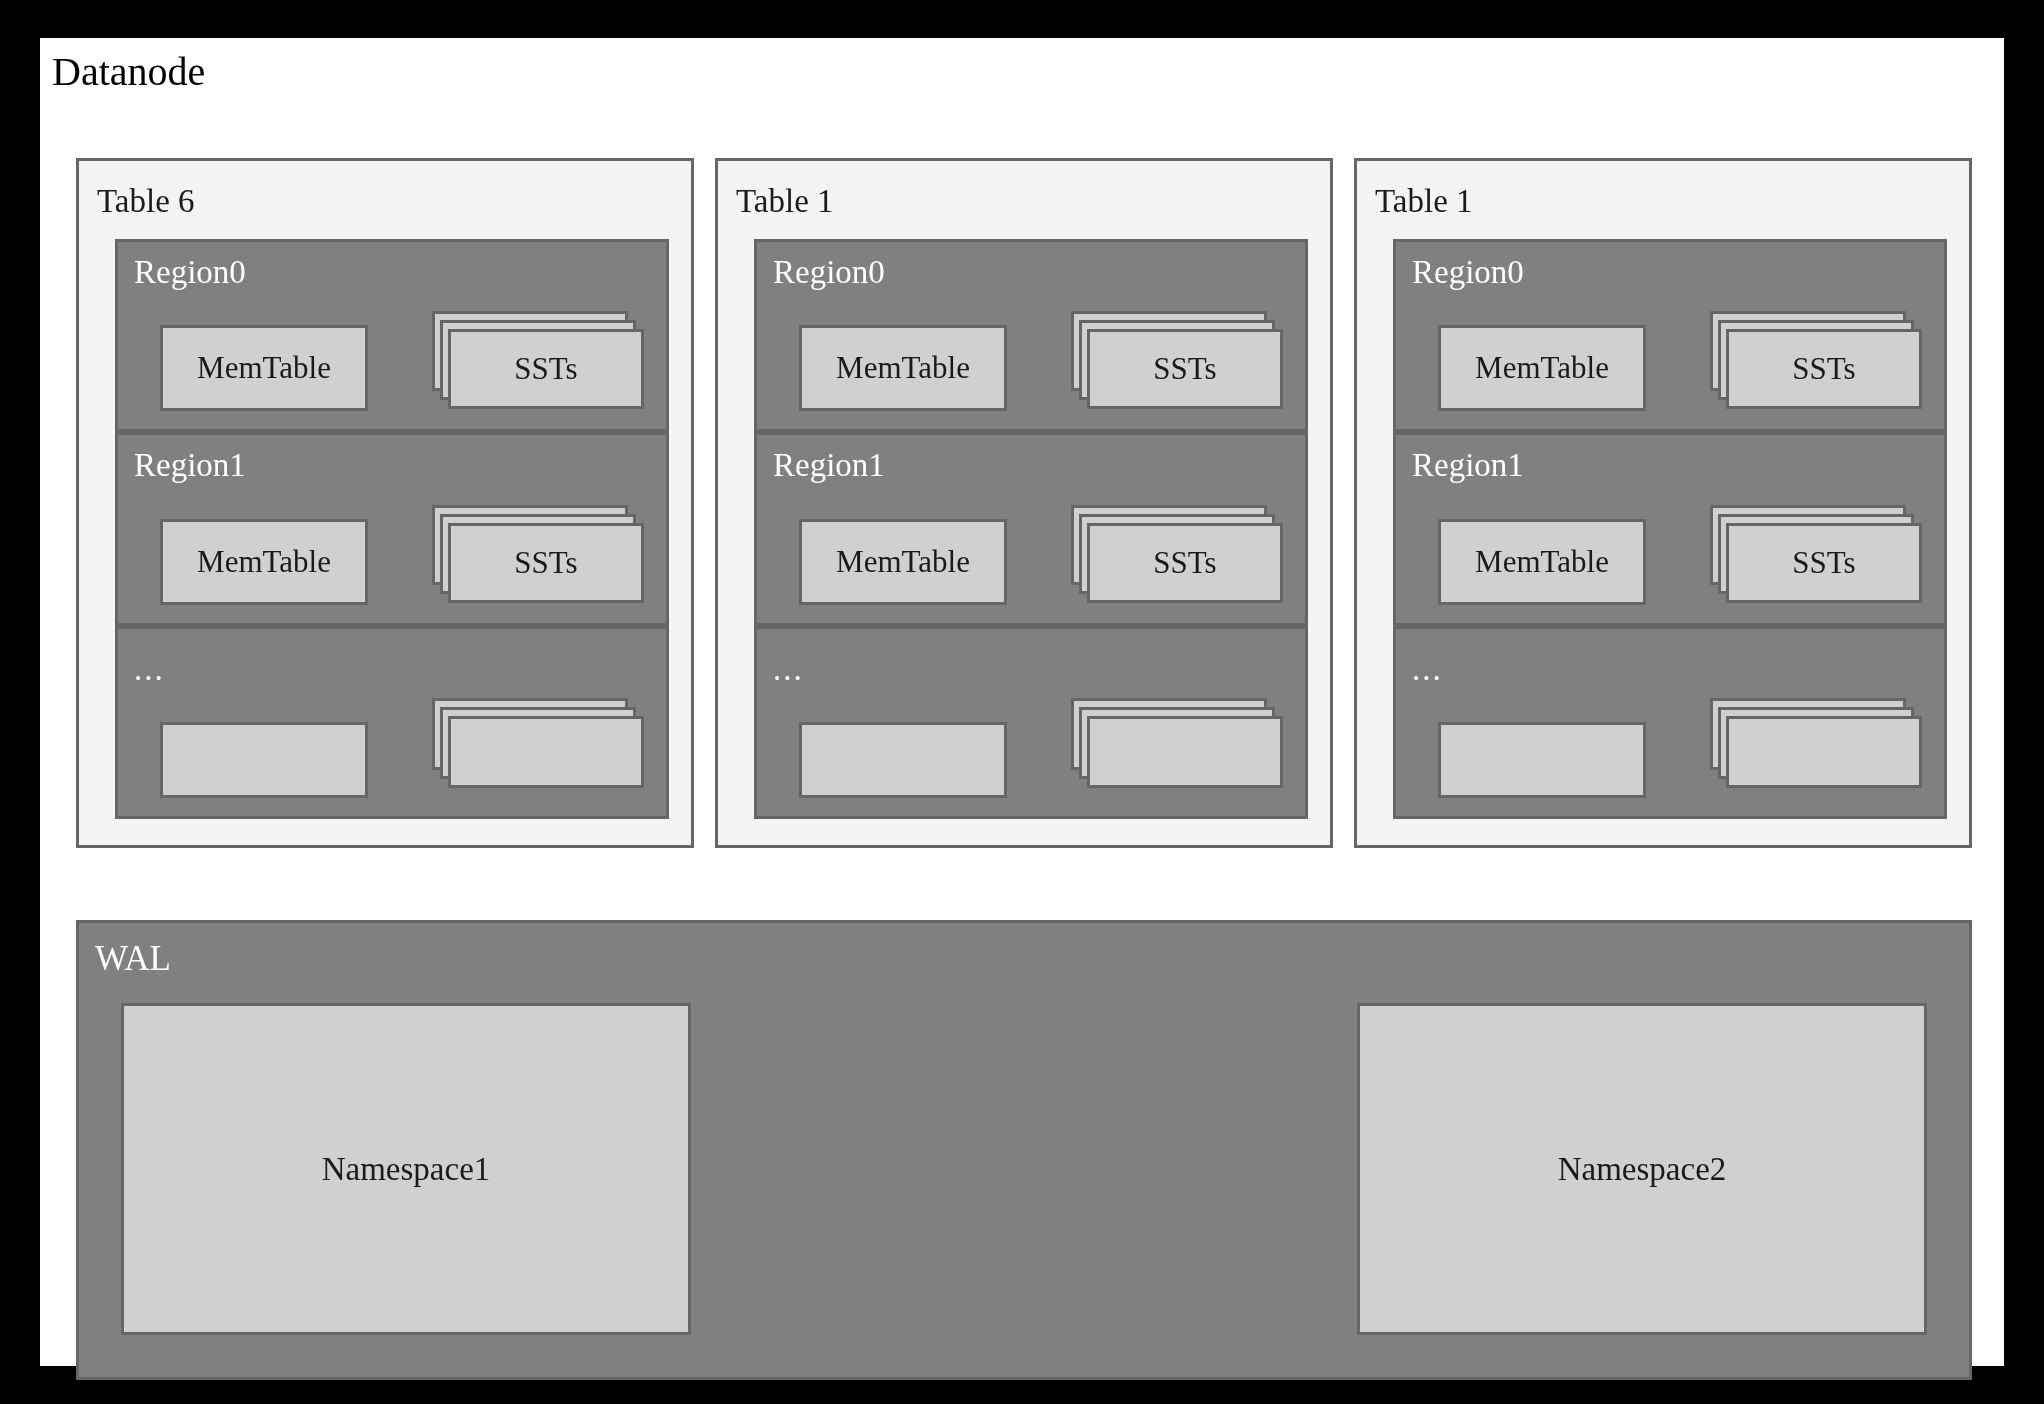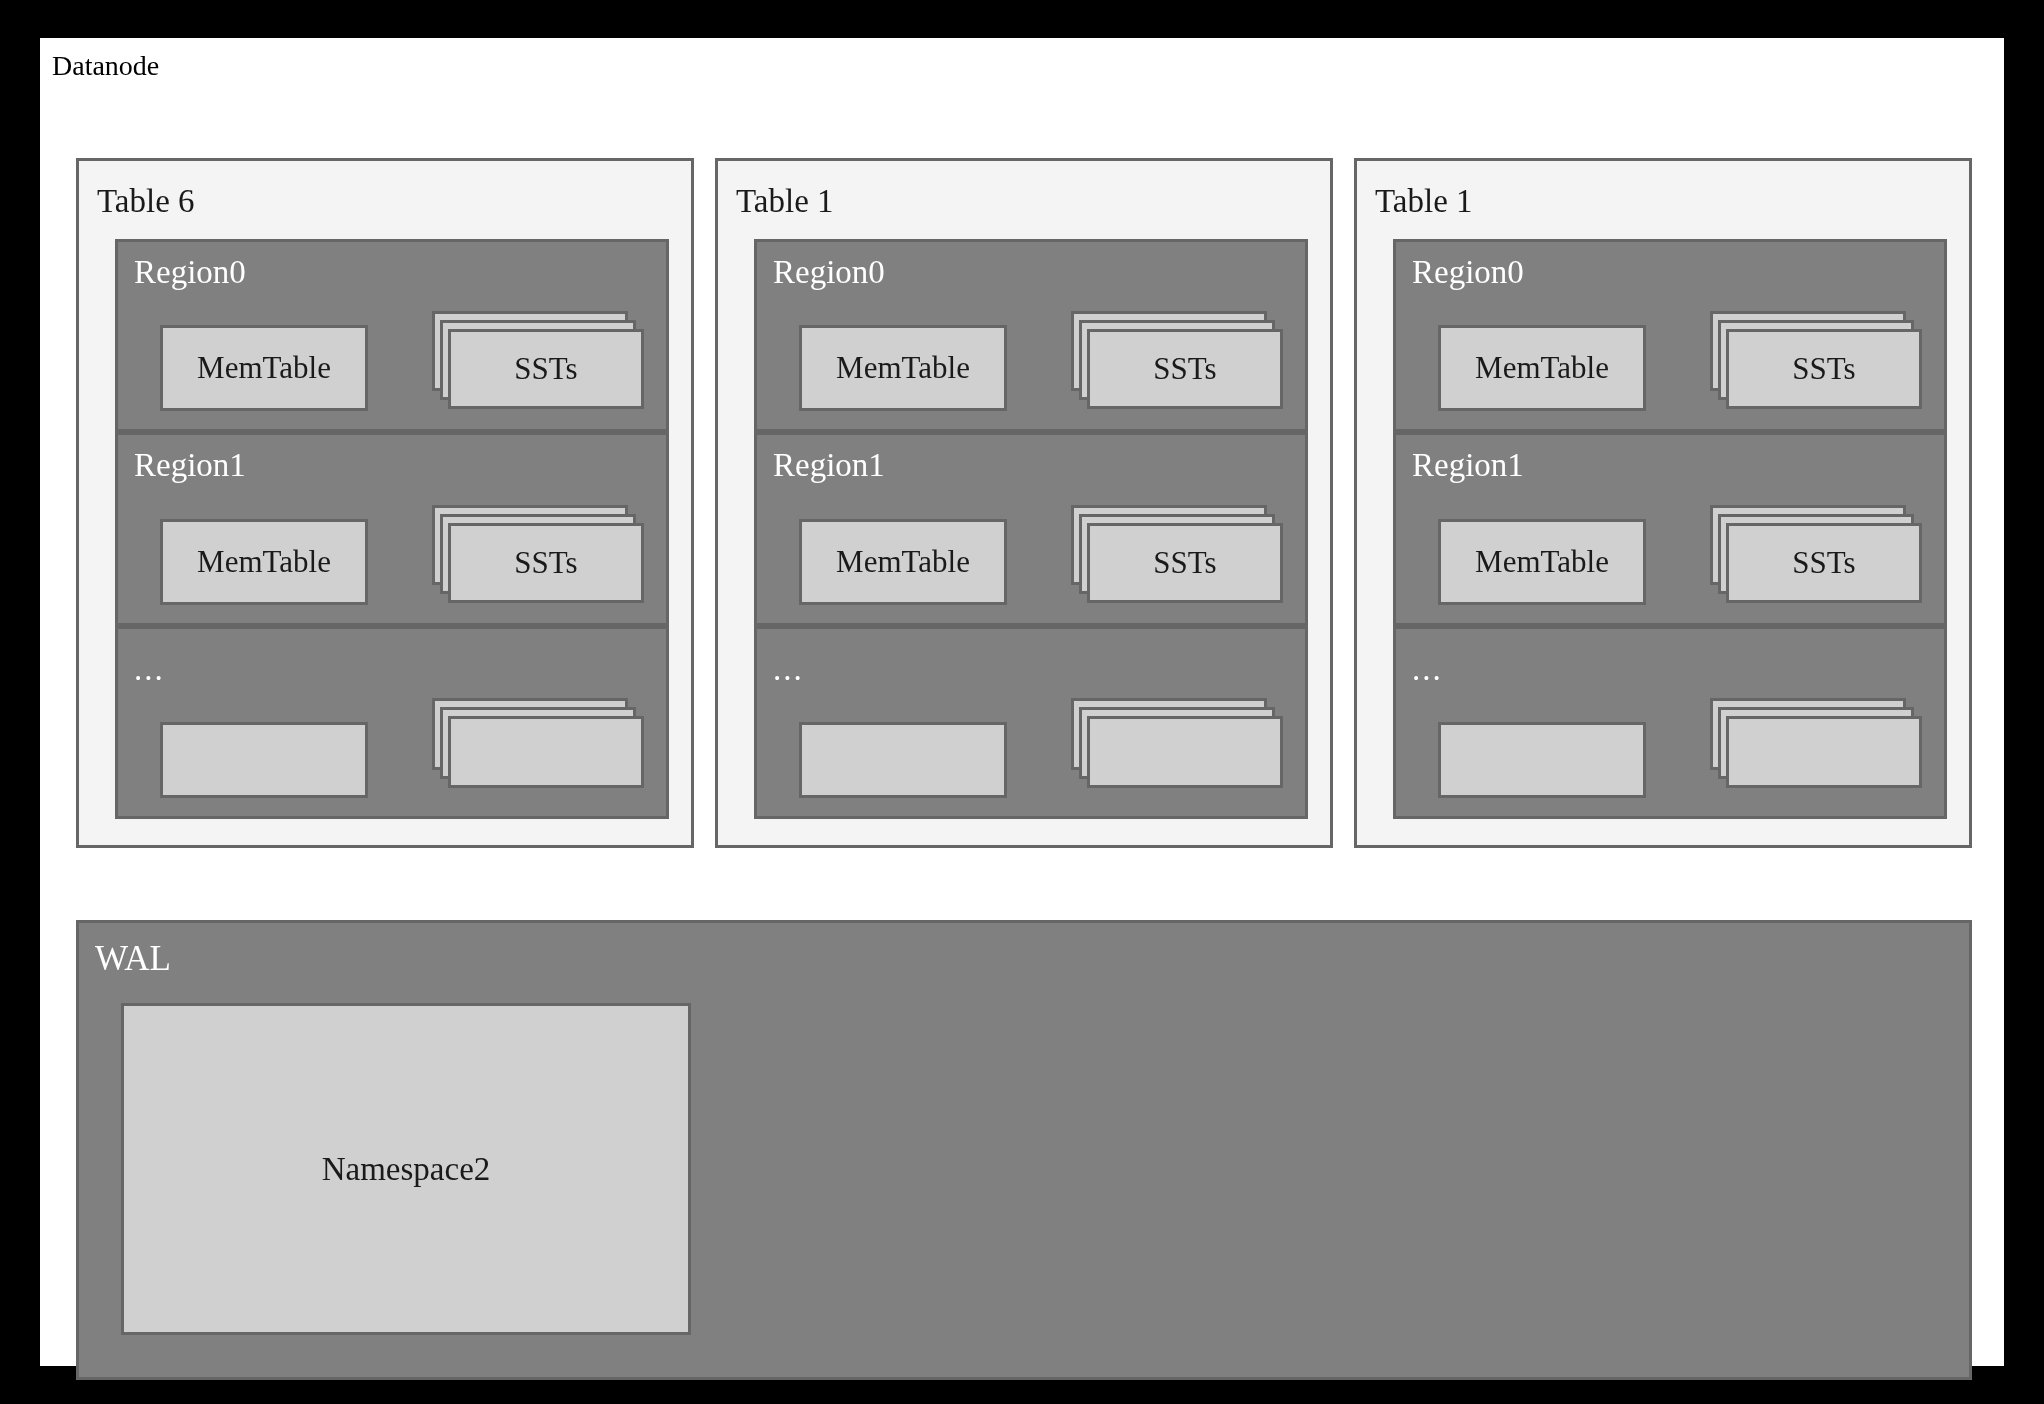--- a/index.html
+++ b/index.html
@@ -23,21 +23,21 @@
     height: 1328px;
     background: #ffffff;
     box-sizing: border-box;
   }
 
   
   #datanode-title {
     position: absolute;
     left: 12px;
     top: 14px;
-    font-size: 28px;
+    font-size: 40px;
     color: #000000;
     line-height: 1;
     white-space: nowrap;
   }
 
   
   #tables-row {
     position: absolute;
     left: 36px;
     top: 120px;
@@ -345,17 +345,18 @@
         </div>
 
       </div>
     </div>
 
   </div>
 
   <div id="wal-panel">
     <div id="wal-label">WAL</div>
     <div id="wal-namespaces">
+      <div class="namespace-box">Namespace1</div>
       <div class="namespace-box">Namespace2</div>
     </div>
   </div>
 
 </div>
 
 </body></html>

